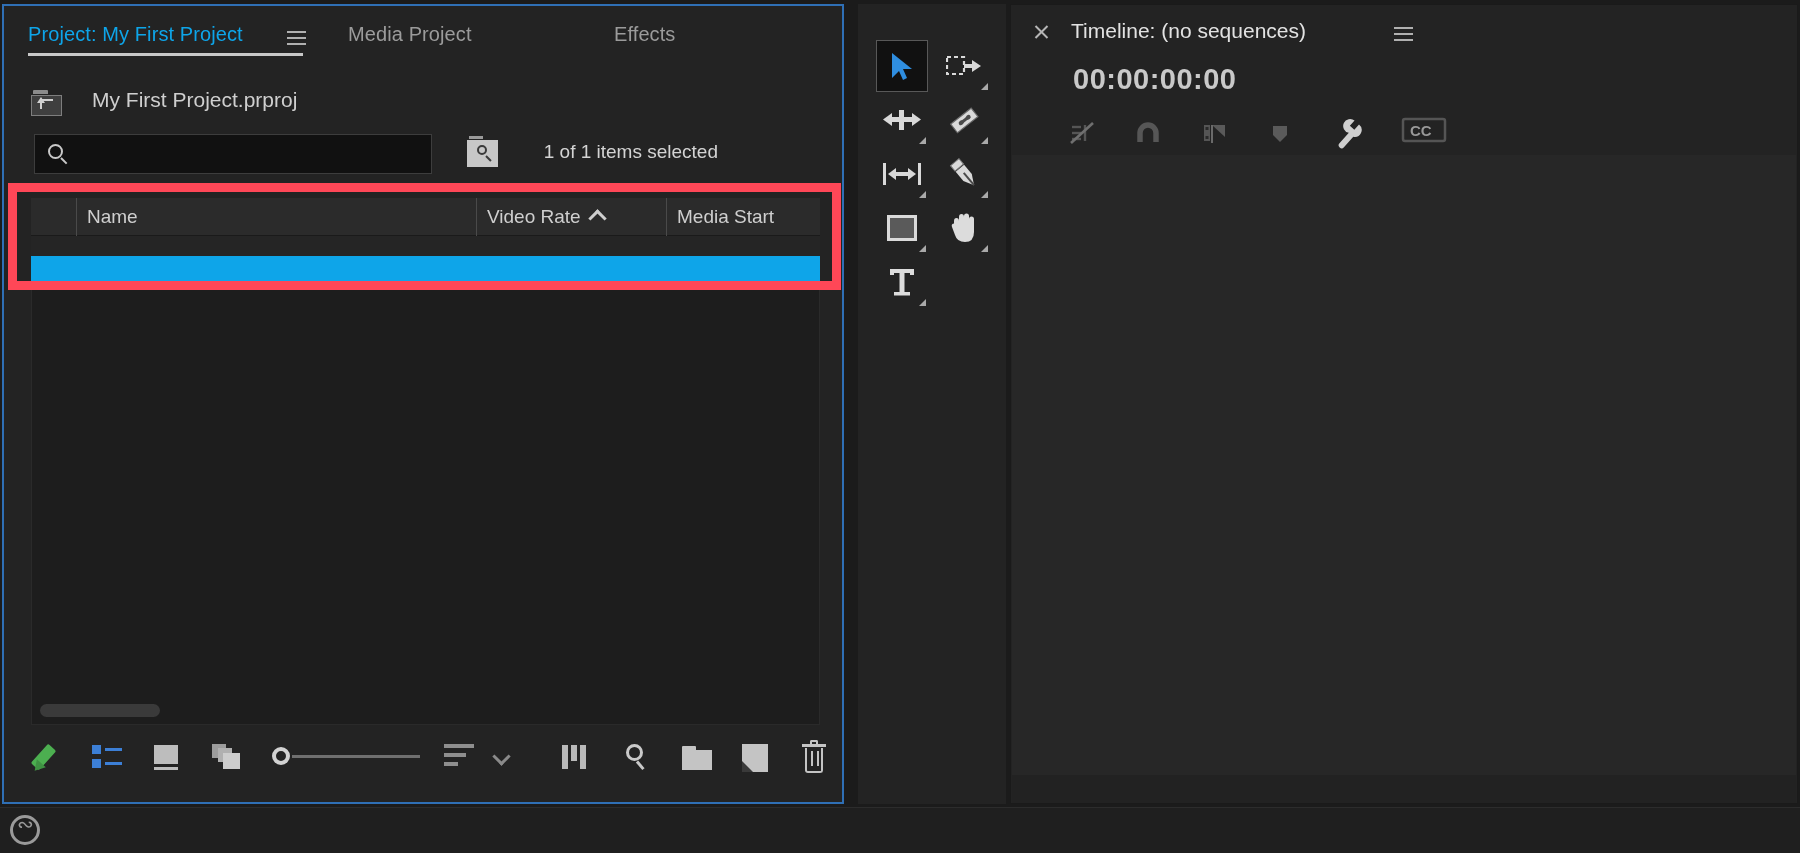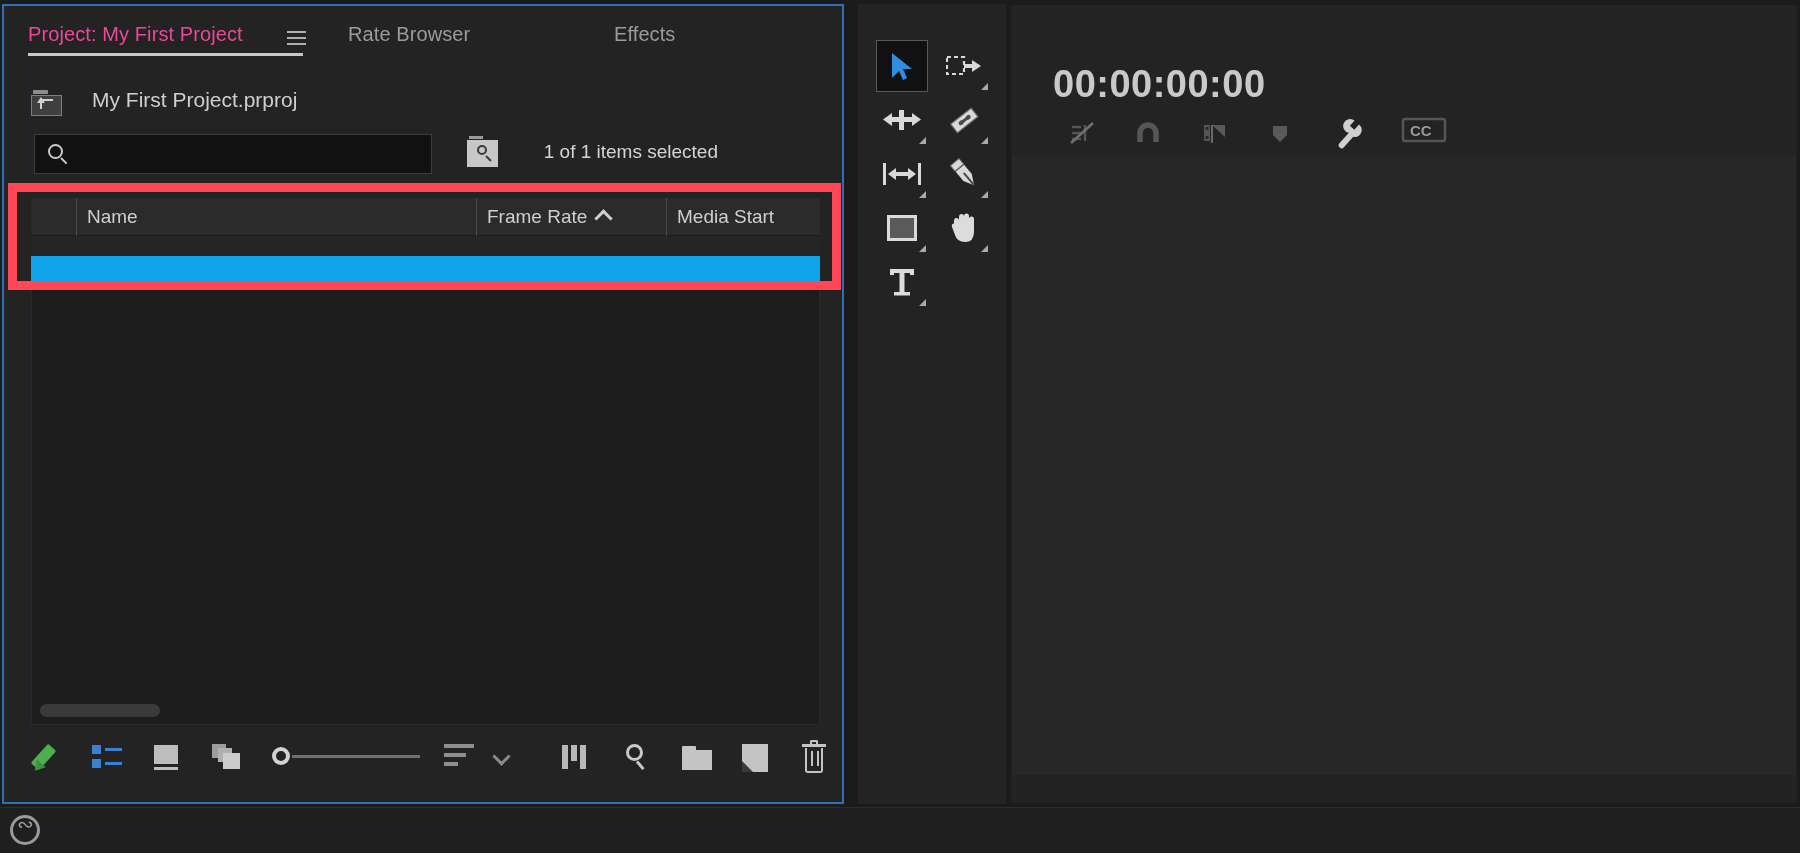--- a/index.html
+++ b/index.html
@@ -17,21 +17,21 @@
     width: 842px; height: 800px;
     background: #232323;
     border: 2px solid #2f6fb5;
   }
   .tabbar { position: relative; height: 52px; }
   .tab {
     position: absolute; top: 17px;
     font-size: 20px; color: #9b9b9b; letter-spacing: .1px;
     white-space: nowrap;
   }
-  .tab.active { color: #ec4899; }
+  .tab.active { color: #0ea5e9; }
   .tab-underline {
     position: absolute; height: 3px; background: #c8c8c8;
   }
   .hamburger {
     position: absolute; width: 19px; height: 14px;
   }
   .hamburger i {
     display: block; height: 2px; background: #b0b0b0; margin-bottom: 4px;
   }
 
@@ -306,22 +306,22 @@
   .tl-close::before, .tl-close::after {
     content:''; position:absolute; left:0; top:8px; width:17px; height:2px; background:#b6b6b6;
   }
   .tl-close::before { transform:rotate(45deg); }
   .tl-close::after  { transform:rotate(-45deg); }
   .tl-title {
     position:absolute; left:60px; top:14px;
     font-size:21px; color:#e2e2e2; white-space:nowrap;
   }
   .tl-timecode {
-    position:absolute; left:42px; top:58px;
-    font-size:38px; font-weight:bold; color:#c9c9c9;
+    position:absolute; left:62px; top:58px;
+    font-size:29px; font-weight:bold; color:#c9c9c9;
     letter-spacing:.5px;
   }
   .tl-tools { position:absolute; left:0; top:110px; height:44px; width:100%; }
   .tlt { position:absolute; top:0; width:36px; height:36px; }
   .tl-canvas {
     position:absolute; left:1px; top:150px; right:1px; bottom:28px;
     background:#272727;
   }
   .tl-bottom {
     position:absolute; left:1px; right:1px; bottom:0; height:28px;
@@ -350,21 +350,21 @@
   <div id="project-panel">
 
     <div class="tabbar">
       <div class="tab active" style="left:24px;">Project: My First Project</div>
       <div class="tab-underline" style="left:24px; top:47px; width:275px;"></div>
       <div class="hamburger" style="left:283px; top:25px;">
         <i></i>
           <i></i>
           <i></i>
       </div>
-      <div class="tab" style="left:344px;">Rate Browser</div>
+      <div class="tab" style="left:344px;">Media Project</div>
       <div class="tab" style="left:572px;margin-left:38px;">Effects</div>
     </div>
 
     <div class="crumb-row">
       <div class="crumb-icon">
         <div class="tabtop"></div>
           <div class="body"></div>
           <div class="arrow"></div>
       </div>
       <div class="crumb-text">My First Project.prproj</div>
@@ -380,21 +380,21 @@
           <div class="body"></div>
           <div class="g"></div>
       </div>
       <div class="sel-count">1 of 1 items selected</div>
     </div>
 
     <div class="bin-table">
       <div class="thead">
         <div class="th" style="left:0; width:46px;"></div>
         <div class="th" style="left:46px; width:400px;">Name</div>
-        <div class="th" style="left:446px; width:190px;"><span>Frame Rate</span><span class="sort-caret"></span></div>
+        <div class="th" style="left:446px; width:190px;"><span>Video Rate</span><span class="sort-caret"></span></div>
         <div class="th" style="left:636px; width:153px; border-right:none;">Media Start</div>
       </div>
 
 
       <div class="trow-empty"></div>
     </div>
 
     <div class="bin-body">
       <div class="hscroll"></div>
     </div>
@@ -564,20 +564,29 @@
         <rect x="11.5" y="2" width="5" height="25" fill="#dcdcdc"></rect>
         <rect x="6" y="25" width="16" height="3.5" fill="#dcdcdc"></rect>
       </svg>
       <span class="corner"></span>
     </div>
 
   </div>
 
   <div id="timeline-panel">
 
+    <div class="tl-head">
+      <div class="tl-close"></div>
+      <div class="tl-title">Timeline: (no sequences)</div>
+      <div class="hamburger" style="left:383px; top:22px;">
+        <i></i>
+          <i></i>
+          <i></i>
+      </div>
+    </div>
 
     <div class="tl-timecode">00:00:00:00</div>
 
     <div class="tl-tools">
       <div class="tlt" style="left:53px;">
         <svg width="36" height="36" viewBox="0 0 36 36">
           <g stroke="#555" stroke-width="2.4" fill="none">
             <path d="M8 12 h9"></path>
               <path d="M8 18 h9"></path>
               <path d="M8 24 h9"></path>

